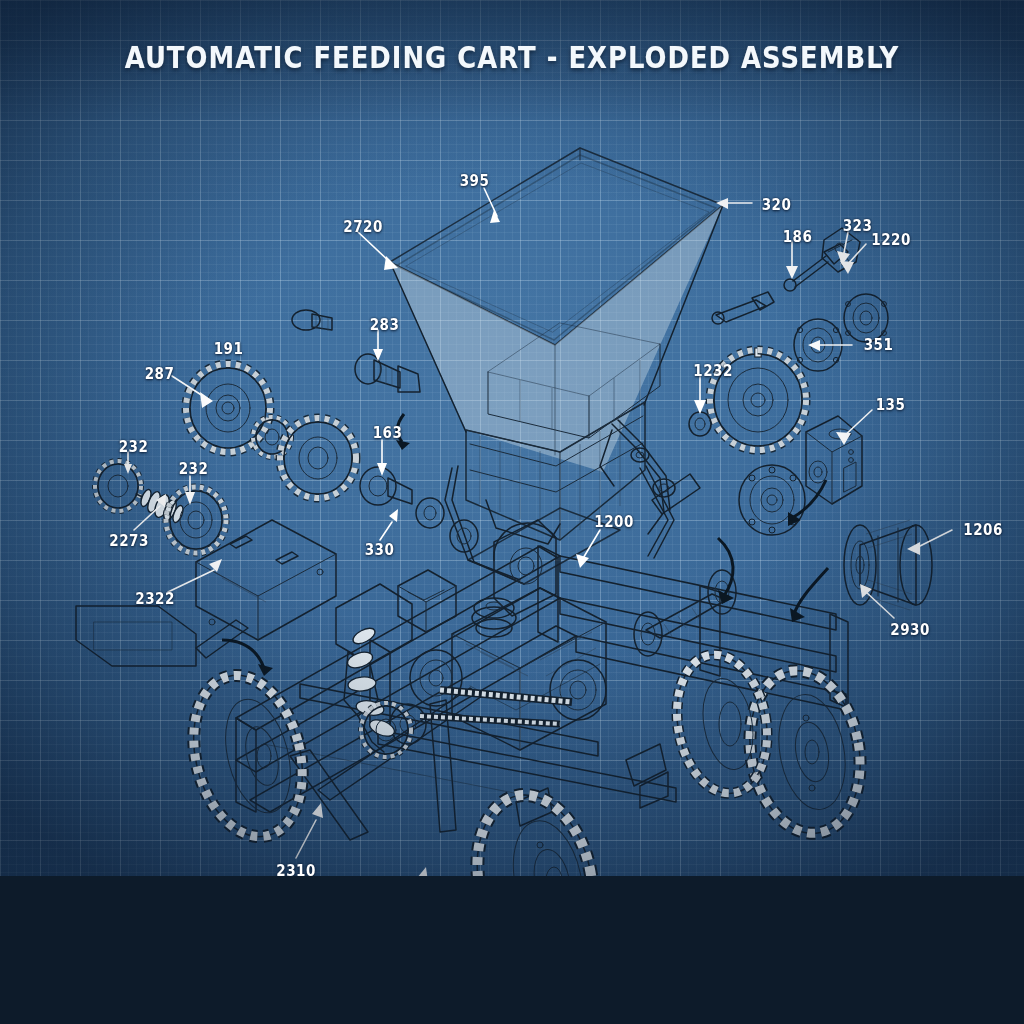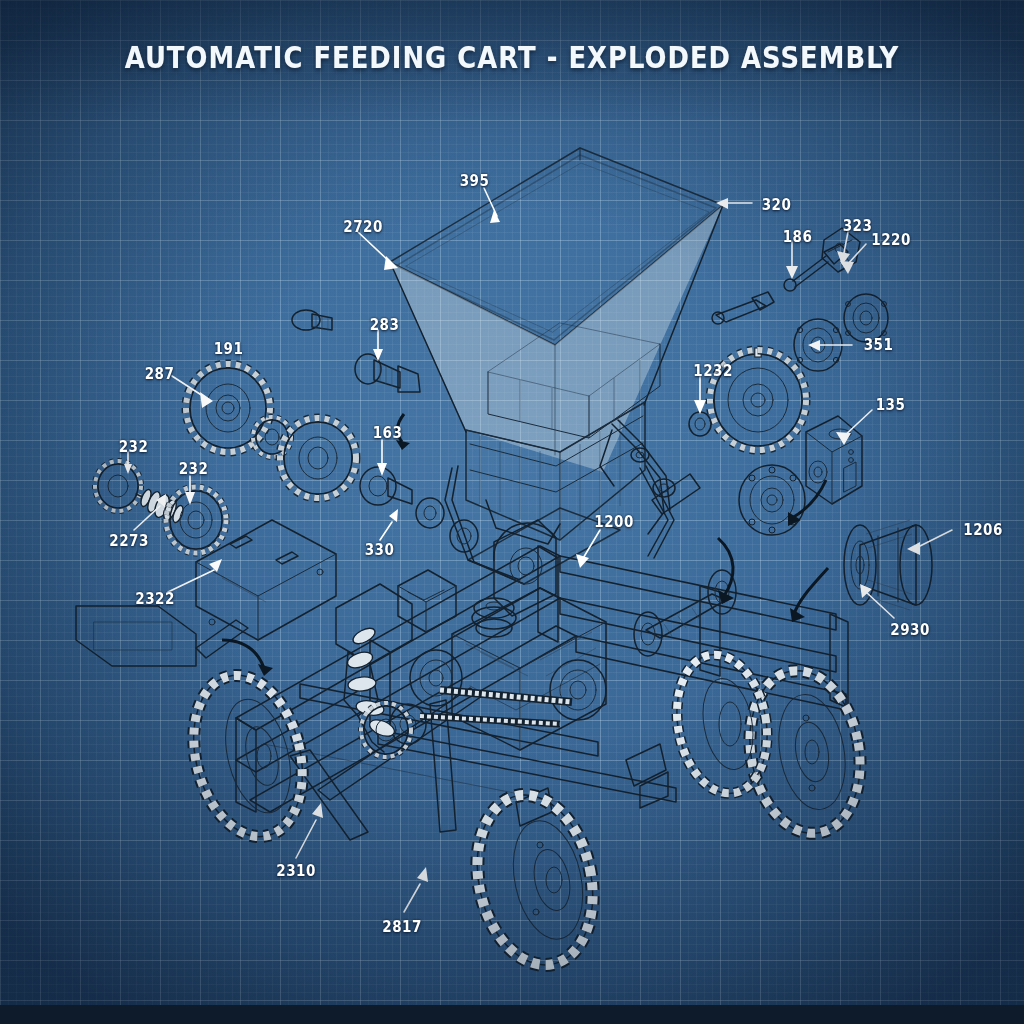--- a/index.html
+++ b/index.html
@@ -1,20 +1,20 @@
 <!DOCTYPE html>
 <html><head>
 <meta charset="utf-8">
 <title>Automatic Feeding Cart - Exploded Assembly</title>
 <style>
   html,body{margin:0;padding:0;background:#0d1b2a;}
   body{width:1024px;height:1024px;overflow:hidden;font-family:"Liberation Sans",sans-serif;}
 
   #sheet{
-    position:relative;width:1024px;height:1005px;overflow:hidden;
+    position:relative;width:1024px;height:876px;overflow:hidden;
     background:
       radial-gradient(ellipse 75% 70% at 50% 46%, rgba(90,140,185,0.40) 0%, rgba(70,118,165,0.12) 45%, rgba(18,42,70,0.42) 100%),
       linear-gradient(180deg,#3d6d9d 0%,#3a6a9a 40%,#345f8d 100%);
   }
 
   
   .grid-minor,.grid-major{position:absolute;inset:0;pointer-events:none;}
   .grid-minor{
     background-image:
       linear-gradient(to right, rgba(200,222,240,0.075) 1px, transparent 1px),

